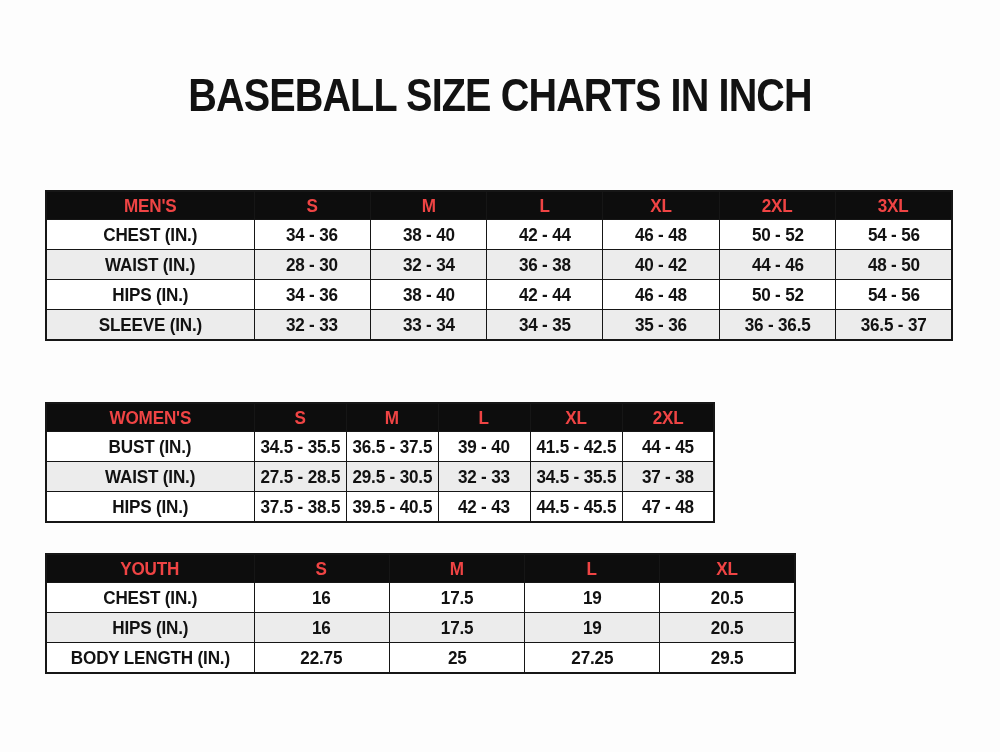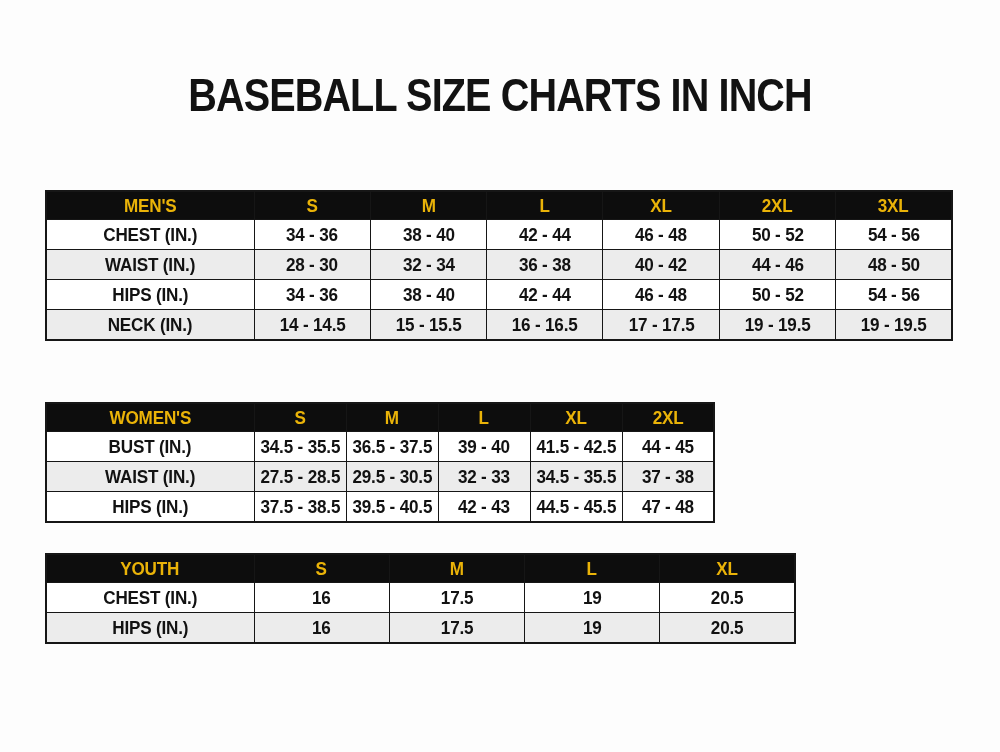--- a/index.html
+++ b/index.html
@@ -45,21 +45,21 @@
   col.label-col { width: 208px; }
   th, td {
     border: 1.6px solid #161616;
     text-align: center;
     vertical-align: middle;
     padding: 0;
     overflow: hidden;
   }
   th {
     background: #0d0d0d;
-    color: #eab308;
+    color: #ef4444;
     height: 27px;
     font-size: 19px;
     font-weight: bold;
   }
   td {
     height: 29px;
     font-size: 19px;
     font-weight: bold;
     color: #121212;
     background: #ffffff;
@@ -123,27 +123,27 @@
           <tr>
             <td><span class="cell-text">HIPS (IN.)</span></td>
             <td><span class="cell-text">34 - 36</span></td>
             <td><span class="cell-text">38 - 40</span></td>
             <td><span class="cell-text">42 - 44</span></td>
             <td><span class="cell-text">46 - 48</span></td>
             <td><span class="cell-text">50 - 52</span></td>
             <td><span class="cell-text">54 - 56</span></td>
           </tr>
           <tr>
-            <td><span class="cell-text">NECK (IN.)</span></td>
-            <td><span class="cell-text">14 - 14.5</span></td>
-            <td><span class="cell-text">15 - 15.5</span></td>
-            <td><span class="cell-text">16 - 16.5</span></td>
-            <td><span class="cell-text">17 - 17.5</span></td>
-            <td><span class="cell-text">19 - 19.5</span></td>
-            <td><span class="cell-text">19 - 19.5</span></td>
+            <td><span class="cell-text">SLEEVE (IN.)</span></td>
+            <td><span class="cell-text">32 - 33</span></td>
+            <td><span class="cell-text">33 - 34</span></td>
+            <td><span class="cell-text">34 - 35</span></td>
+            <td><span class="cell-text">35 - 36</span></td>
+            <td><span class="cell-text">36 - 36.5</span></td>
+            <td><span class="cell-text">36.5 - 37</span></td>
           </tr>
         </tbody>
       </table>
     </div>
 
   <div class="chart-table" id="t-womens">
       <table>
         <colgroup>
           <col class="label-col">
           <col>
@@ -217,16 +217,23 @@
             <td><span class="cell-text">19</span></td>
             <td><span class="cell-text">20.5</span></td>
           </tr>
           <tr>
             <td><span class="cell-text">HIPS (IN.)</span></td>
             <td><span class="cell-text">16</span></td>
             <td><span class="cell-text">17.5</span></td>
             <td><span class="cell-text">19</span></td>
             <td><span class="cell-text">20.5</span></td>
           </tr>
+          <tr>
+            <td><span class="cell-text">BODY LENGTH (IN.)</span></td>
+            <td><span class="cell-text">22.75</span></td>
+            <td><span class="cell-text">25</span></td>
+            <td><span class="cell-text">27.25</span></td>
+            <td><span class="cell-text">29.5</span></td>
+          </tr>
         </tbody>
       </table>
     </div>
 </div>
 
 </body></html>

